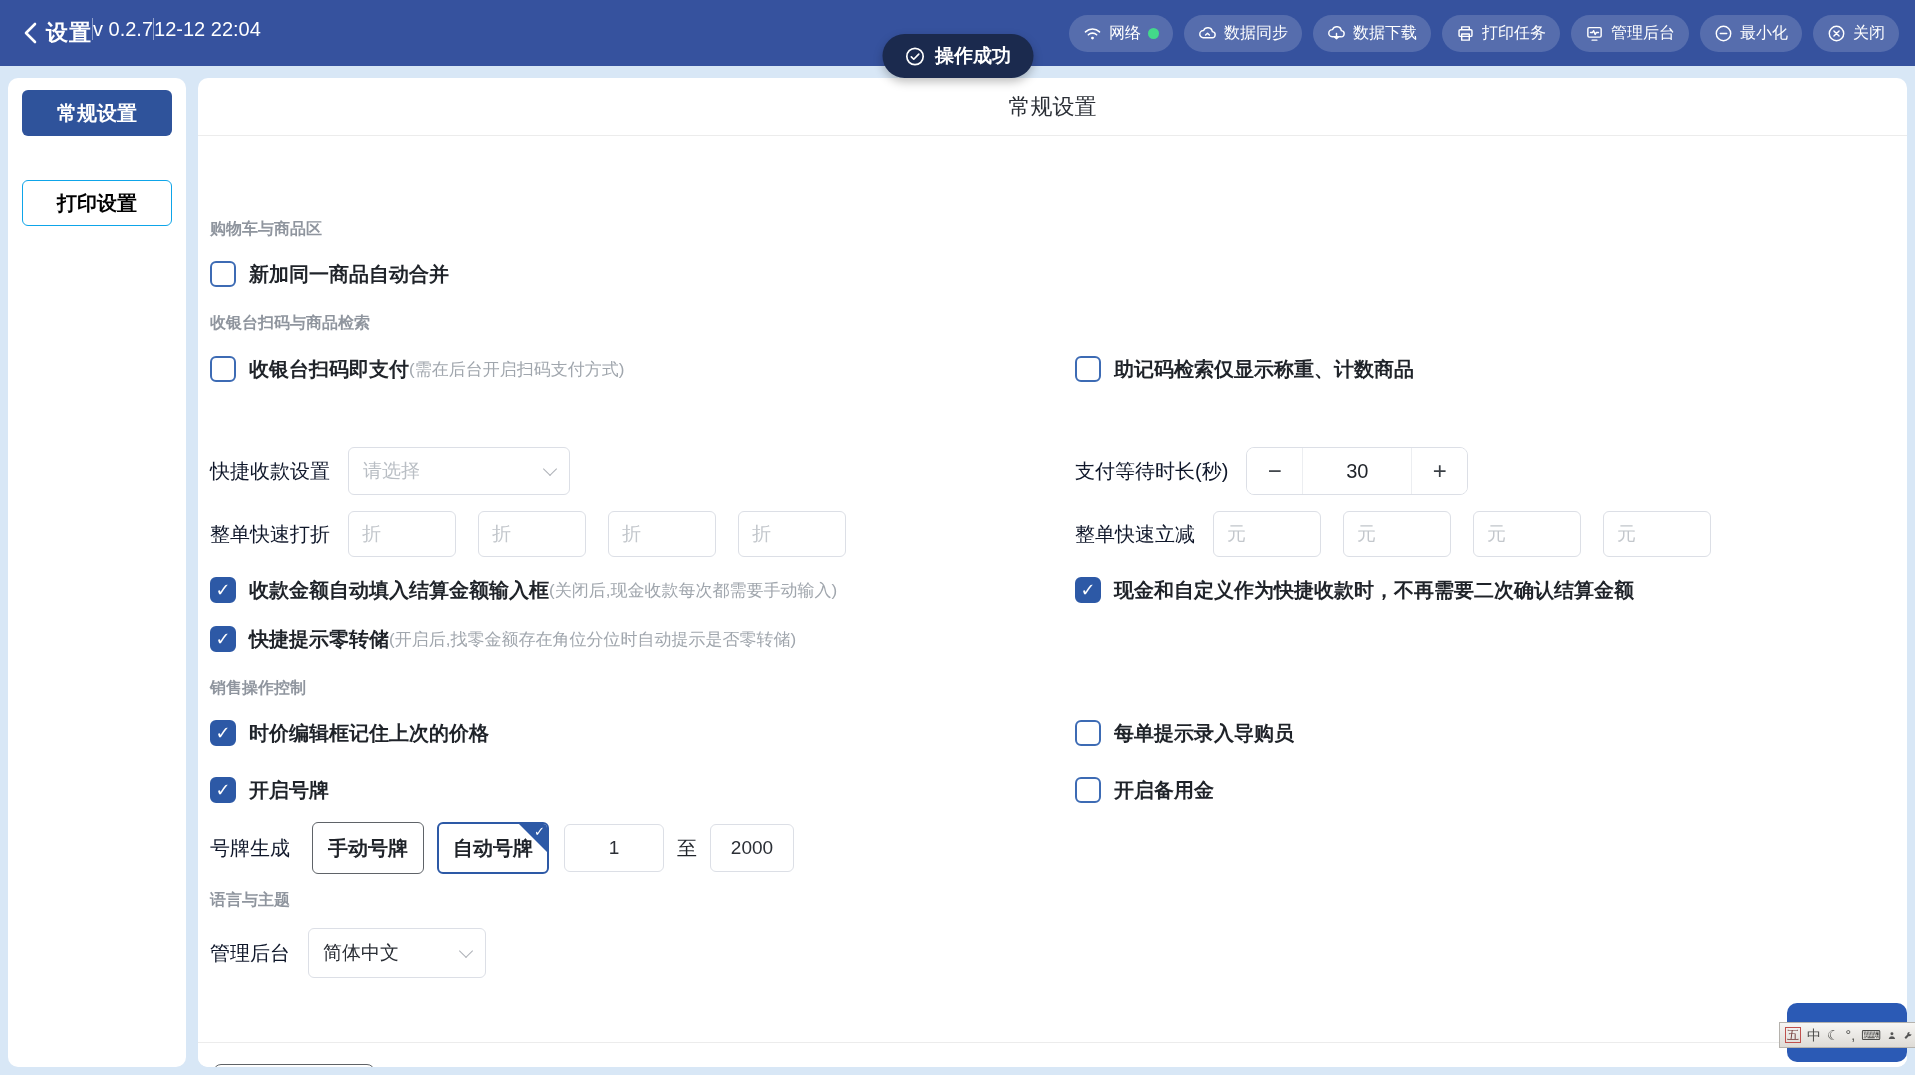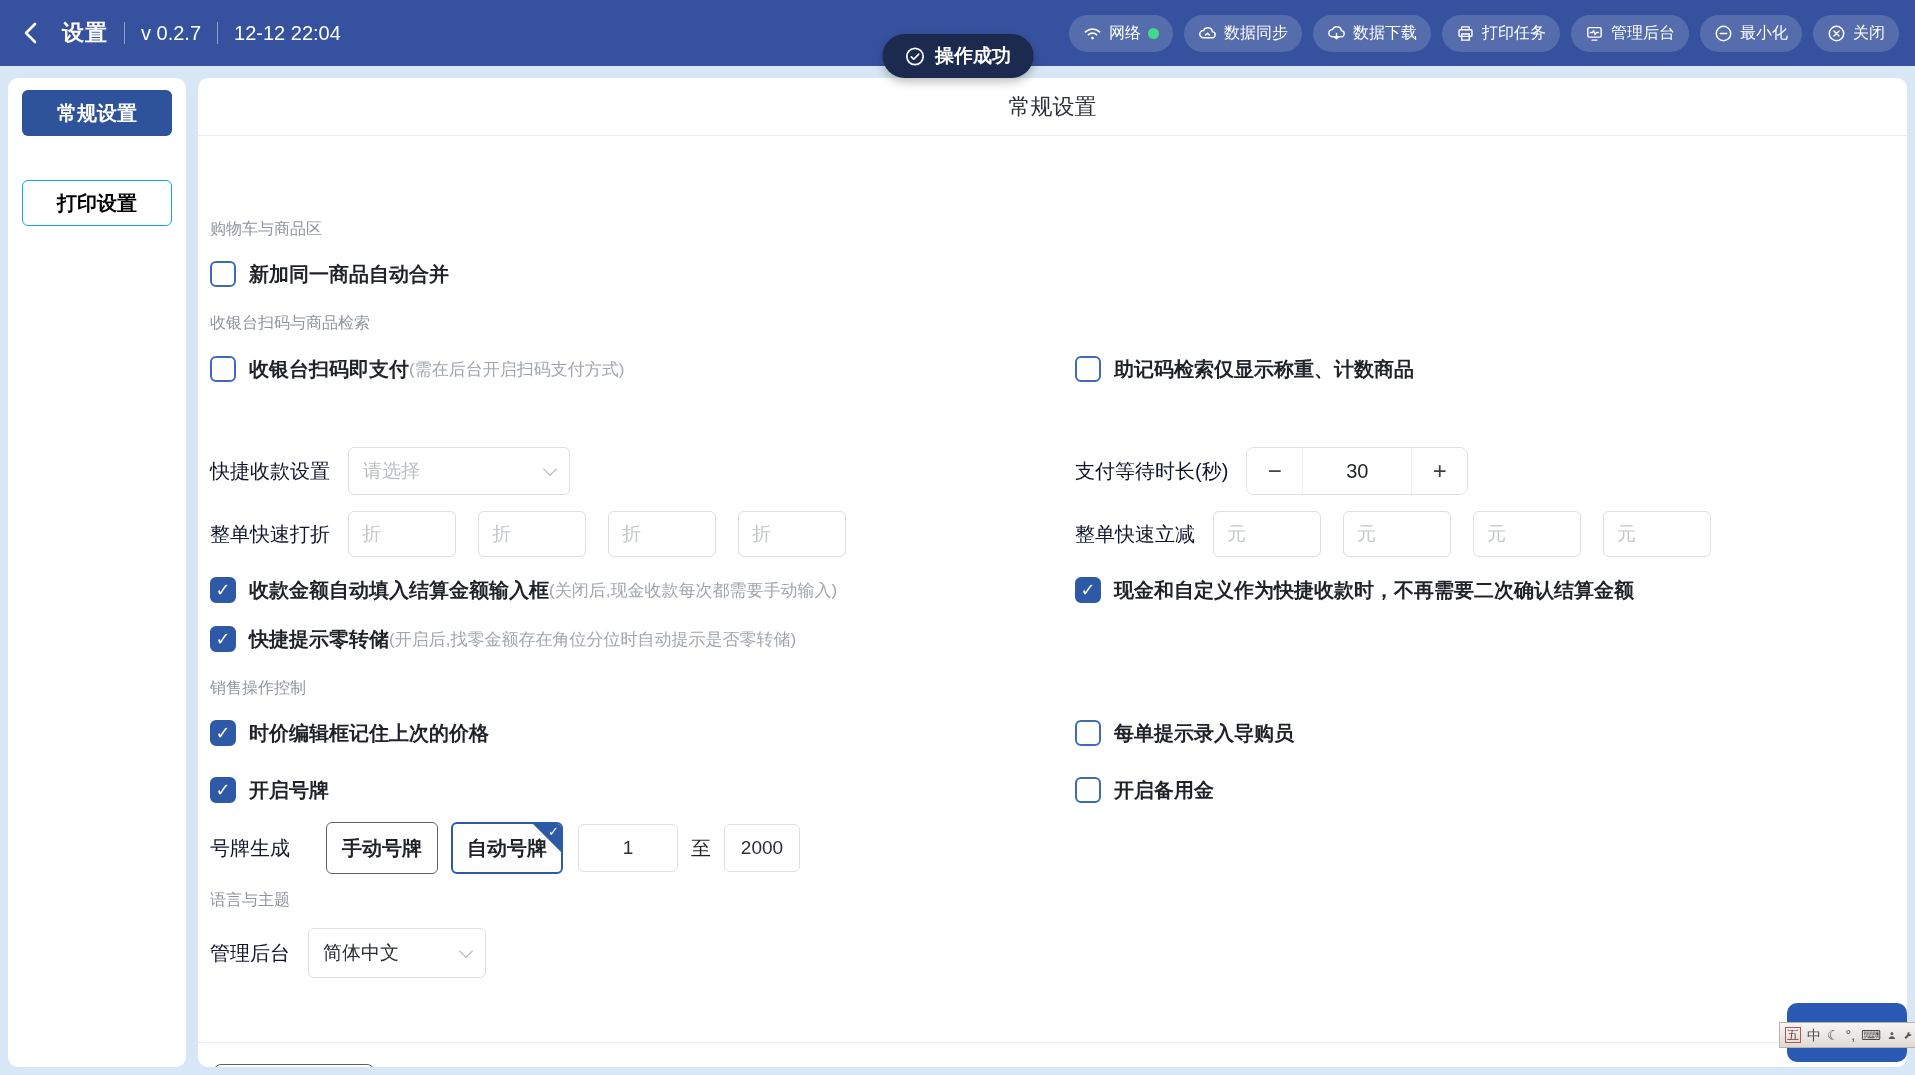--- a/index.html
+++ b/index.html
@@ -9,21 +9,21 @@
     font-family:"Liberation Sans","DejaVu Sans",sans-serif;
     color:#26292e;
     -webkit-font-smoothing:antialiased;
   }
   
   .topbar{
     position:absolute;left:0;top:0;width:1915px;height:66px;
     background:#36529e;display:flex;align-items:center;justify-content:space-between;
     padding:0 16px;box-sizing:border-box;color:#fff;
   }
-  .tb-left{display:flex;align-items:center;gap:16px;}
+  .tb-left{display:flex;}
   .back-btn{width:30px;height:30px;display:flex;align-items:center;justify-content:center;cursor:pointer;}
   .tb-title{font-size:22px;font-weight:700;letter-spacing:1px;}
   .tb-sep{width:1px;height:22px;background:rgba(255,255,255,.45);}
   .tb-meta{font-size:20px;font-weight:500;}
   .tb-right{display:flex;align-items:center;gap:11px;}
   .pill{
     display:flex;align-items:center;gap:7px;height:37px;padding:0 14px;
     background:rgba(255,255,255,.16);border-radius:19px;font-size:16px;
     font-weight:500;cursor:pointer;white-space:nowrap;
   }
@@ -54,21 +54,21 @@
     position:absolute;left:198px;top:78px;width:1709px;height:989px;
     background:#fff;border-radius:10px;box-sizing:border-box;overflow:hidden;
   }
   .panel-header{
     height:57px;border-bottom:1px solid #ececec;display:flex;align-items:center;justify-content:center;
     font-size:22px;font-weight:500;color:#2b2f36;
   }
   .panel-body{position:absolute;left:0;top:57px;right:0;bottom:0;}
   .row{position:absolute;left:12px;right:12px;display:flex;align-items:center;}
   .rcol{position:absolute;left:865px;top:0;bottom:0;display:flex;align-items:center;}
-  .sec-label{font-size:16px;color:#8f959e;font-weight:400;}
+  .sec-label{font-size:16px;color:#8f959e;font-weight:700;}
   
   .cb{display:flex;align-items:center;cursor:pointer;}
   .cb .box{
     width:26px;height:26px;border:2px solid #3d6bb4;border-radius:6px;background:#fff;
     box-sizing:border-box;display:flex;align-items:center;justify-content:center;flex:none;
   }
   .cb .tick{display:none;color:#fff;font-size:18px;font-weight:700;line-height:1;}
   .cb.checked .box{background:#2d59a6;border-color:#2d59a6;}
   .cb.checked .tick{display:block;}
   .cb-label{font-size:20px;font-weight:600;color:#1f2329;margin-left:13px;}
@@ -346,31 +346,31 @@
       <div class="rcol">
         <label class="cb">
           <span class="box"></span>
           <span class="cb-label">开启备用金</span>
         </label>
       </div>
     </div>
 
     <div class="row" style="top:687px;height:52px;">
       <span class="row-label">号牌生成</span>
-      <div class="tag-btn manual" style="margin-left:36px;">
+      <div class="tag-btn manual" style="margin-left:22px;">
         <span>手动号牌</span>
       </div>
       <div class="tag-btn auto" style="margin-left:13px;">
         <span>自动号牌</span>
         <span class="corner"></span>
         <span class="corner-tick">✓</span>
       </div>
       <input class="mini center" style="width: 100px; height: 48px; margin-left: 15px;" value="1">
       <span class="word-to" style="margin:0 13px;">至</span>
-      <input class="mini center" style="width: 76px; height: 48px;" value="2000">
+      <input class="mini center" style="width: 84px; height: 48px;" value="2000">
     </div>
 
     <div class="row" style="top:753px;height:24px;">
       <span class="sec-label">语言与主题</span>
     </div>
     <div class="row" style="top:793px;height:50px;">
       <span class="row-label">管理后台</span>
       <div class="select" style="width:178px;height:50px;margin-left:18px;">
         <span class="val">简体中文</span>
         <span class="chev"></span>

